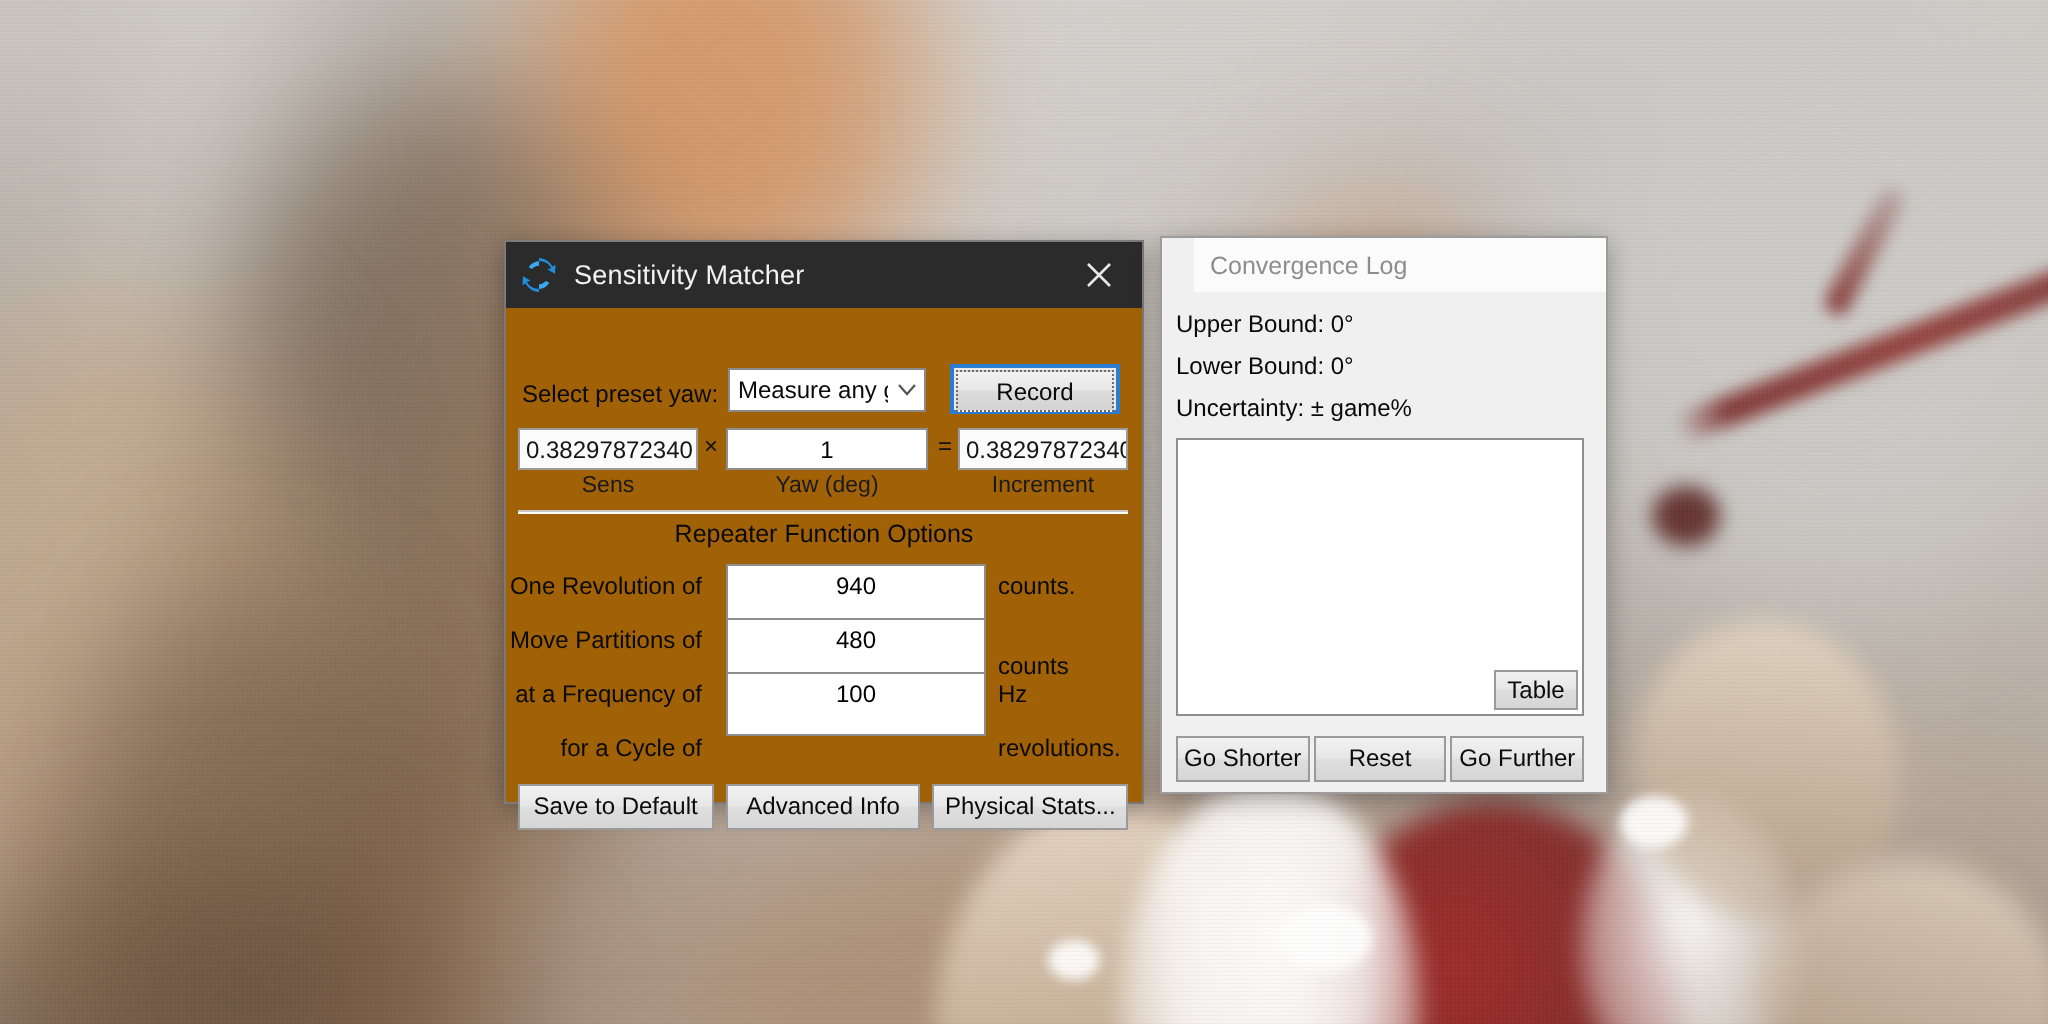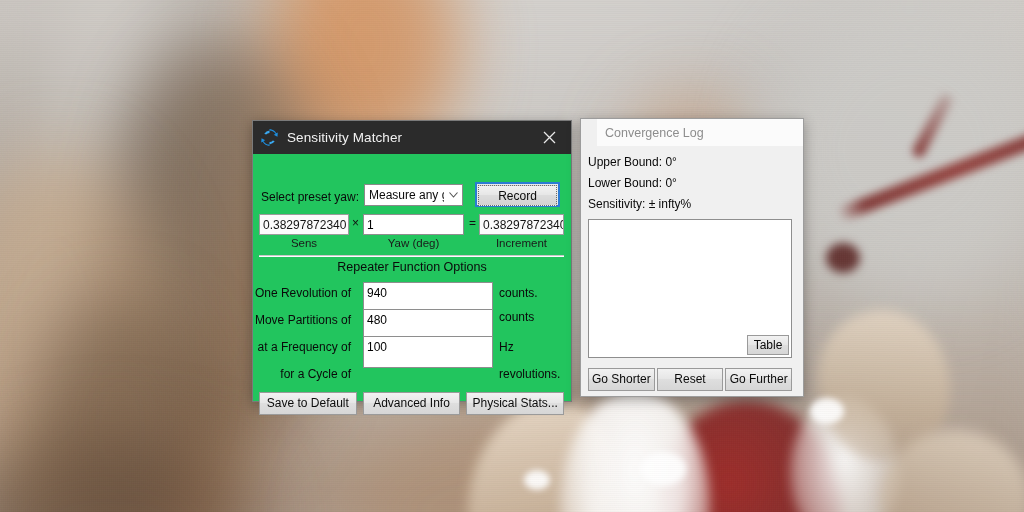--- a/index.html
+++ b/index.html
@@ -205,21 +205,21 @@
     align-items: center;
     box-sizing: border-box;
   }
 
   
   #sensitivity-matcher {
     left: 252px;
     top: 120px;
     width: 318px;
     height: 280px;
-    background: #22c55e;
+    background: #a16207;
     border: 1px solid #7a7a7a;
   }
   #sm-titlebar {
     height: 33px;
     background: #2b2b2b;
     padding-left: 8px;
     color: #ffffff;
   }
   #sm-app-icon {
     width: 17px; height: 17px;
@@ -260,20 +260,21 @@
     background: #ffffff;
     font-family: "Liberation Sans", sans-serif;
     font-size: 12px;
     color: #000;
     padding: 1px 3px;
     height: 21px;
     line-height: 19px;
     outline: none;
     overflow: hidden;
     white-space: nowrap;
+    text-align: center;
   }
   .tbox.readonlyish {
     background: #fbfbfb;
     border-color: #9b9b9b;
     color: #141414;
   }
   .btn {
     box-sizing: border-box;
     background: linear-gradient(180deg, #f2f2f2 0%, #e6e6e6 48%, #dedede 50%, #d6d6d6 100%);
     border: 1px solid #9a9a9a;
@@ -370,21 +371,21 @@
     width: 130px;
     height: 32px;
   }
   .opt-row-unit {
     position: absolute;
     left: 246px;
     font-size: 12px;
     color: #0a0a0a;
   }
   #sm-opt0-label { top: 132px; } #sm-opt0-input { top: 128px; } #sm-opt0-unit { top: 132px; }
-  #sm-opt1-label { top: 159px; } #sm-opt1-input { top: 155px; } #sm-opt1-unit { top: 156px; }
+  #sm-opt1-label { top: 159px; } #sm-opt1-input { top: 155px; } #sm-opt1-unit { top: 172px; }
   #sm-opt2-label { top: 186px; } #sm-opt2-input { top: 182px; } #sm-opt2-unit { top: 186px; }
   #sm-opt3-label { top: 213px; } #sm-opt3-input { top: 209px; } #sm-opt3-unit { top: 213px; }
 
   #sm-footer {
     position: absolute;
     left: 6px; top: 238px;
     width: 305px;
     display: flex;
     gap: 6px;
   }
@@ -557,21 +558,21 @@
 <div class="win" id="convergence-log">
 
   <div class="titlebar" id="cl-titlebar">
     <span id="cl-title-text">Convergence Log</span>
   </div>
 
   <div id="cl-body">
 
     <span class="stat-line" id="cl-stat0">Upper Bound: 0°</span>
     <span class="stat-line" id="cl-stat1">Lower Bound: 0°</span>
-    <span class="stat-line" id="cl-stat2">Sensitivity: ± infty%</span>
+    <span class="stat-line" id="cl-stat2">Uncertainty: ± game%</span>
 
     <div id="cl-logbox">
       <div class="btn" id="cl-table-btn">Table</div>
     </div>
 
     <div id="cl-footer">
       <div class="btn">Go Shorter</div>
       <div class="btn">Reset</div>
       <div class="btn">Go Further</div>
     </div>

